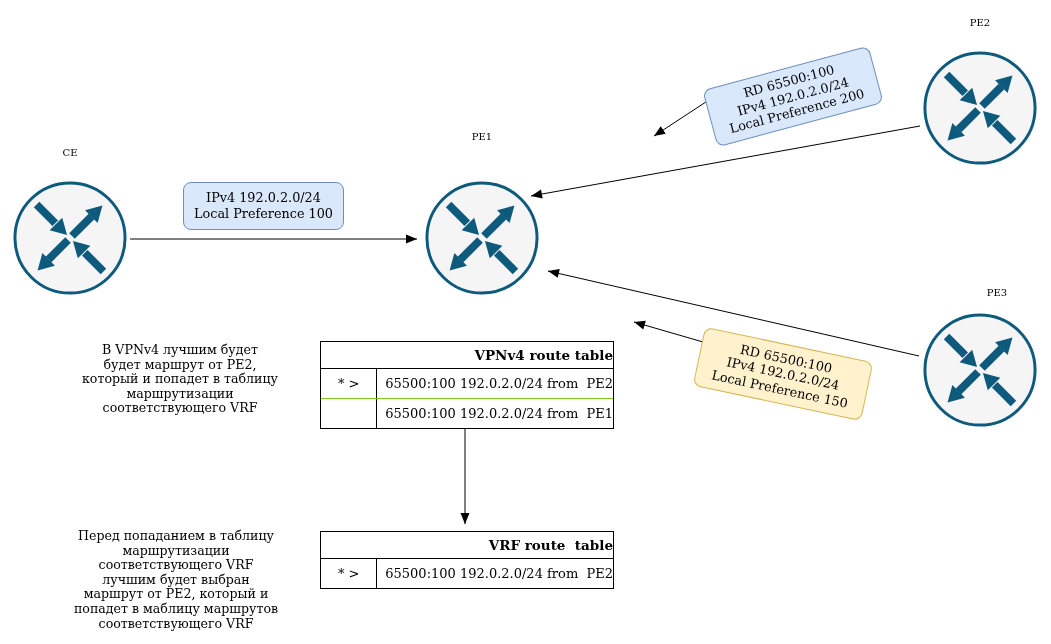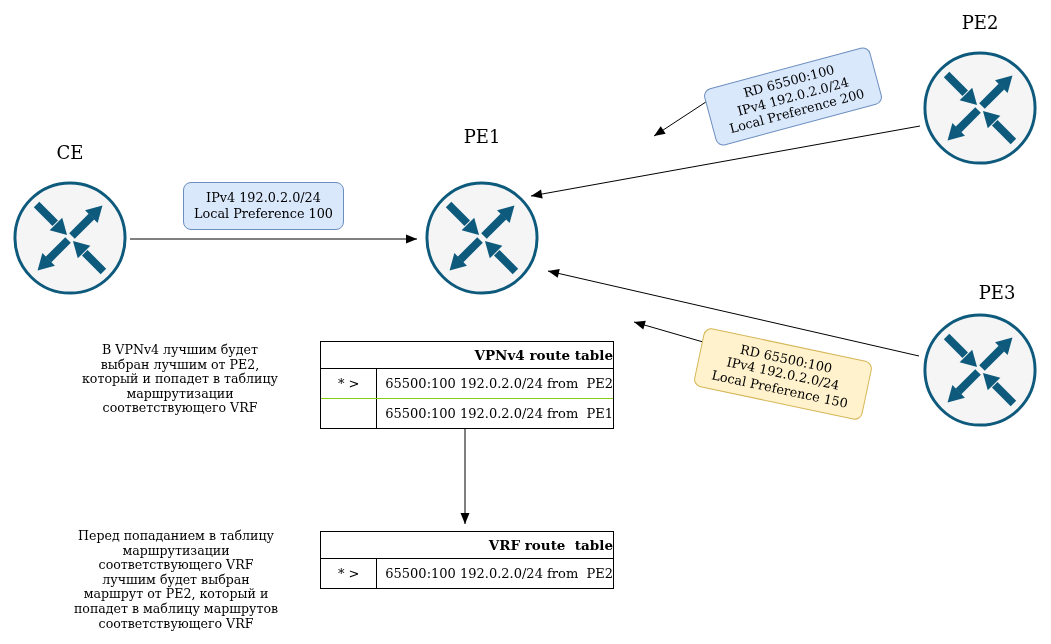--- a/index.html
+++ b/index.html
@@ -3,21 +3,21 @@
 <meta charset="utf-8">
 <style>
   html,body{margin:0;padding:0;background:#ffffff;}
   .canvas{
     position:relative;width:1051px;height:644px;background:#ffffff;overflow:hidden;
     font-family:"DejaVu Serif", "Liberation Serif", serif;color:#000;
   }
   .wires{position:absolute;left:0;top:0;width:1051px;height:644px;}
   .router{position:absolute;width:118px;height:118px;}
   .node-label{
-    position:absolute;width:118px;text-align:center;font-size:18px;line-height:16px;
+    position:absolute;width:118px;text-align:center;font-size:10px;line-height:16px;
   }
   .callout{
     position:absolute;border:1px solid #6c8ebf;background:#dae8fc;border-radius:8px;
     text-align:center;font-size:12.8px;display:flex;flex-direction:column;justify-content:center;
   }
   .callout div{line-height:16px;white-space:nowrap;}
   .callout.rot{line-height:15px;}
   .callout.rot div{line-height:15.5px;}
   .callout.yellow{background:#fff2cc;border-color:#d6b656;}
   .rtable{
@@ -130,21 +130,21 @@
 
   <div class="rtable" style="left:320px;top:531px;">
     <div class="rtable-title">VRF route  table</div>
     <div class="rtable-row">
       <div class="rtable-flag">* &gt;</div>
       <div class="rtable-route">65500:100 192.0.2.0/24 from  PE2</div>
     </div>
   </div>
 
   <div class="note" style="left:55px;top:343px;width:250px;">В VPNv4 лучшим будет
-выбран лучшим от PE2,
+будет маршрут от PE2,
 который и попадет в таблицу
 маршрутизации
 соответствующего VRF</div>
 
   <div class="note" style="left:40px;top:529px;width:272px;">Перед попаданием в таблицу
 маршрутизации
 соответствующего VRF
 лучшим будет выбран
 маршрут от PE2, который и
 попадет в маблицу маршрутов

